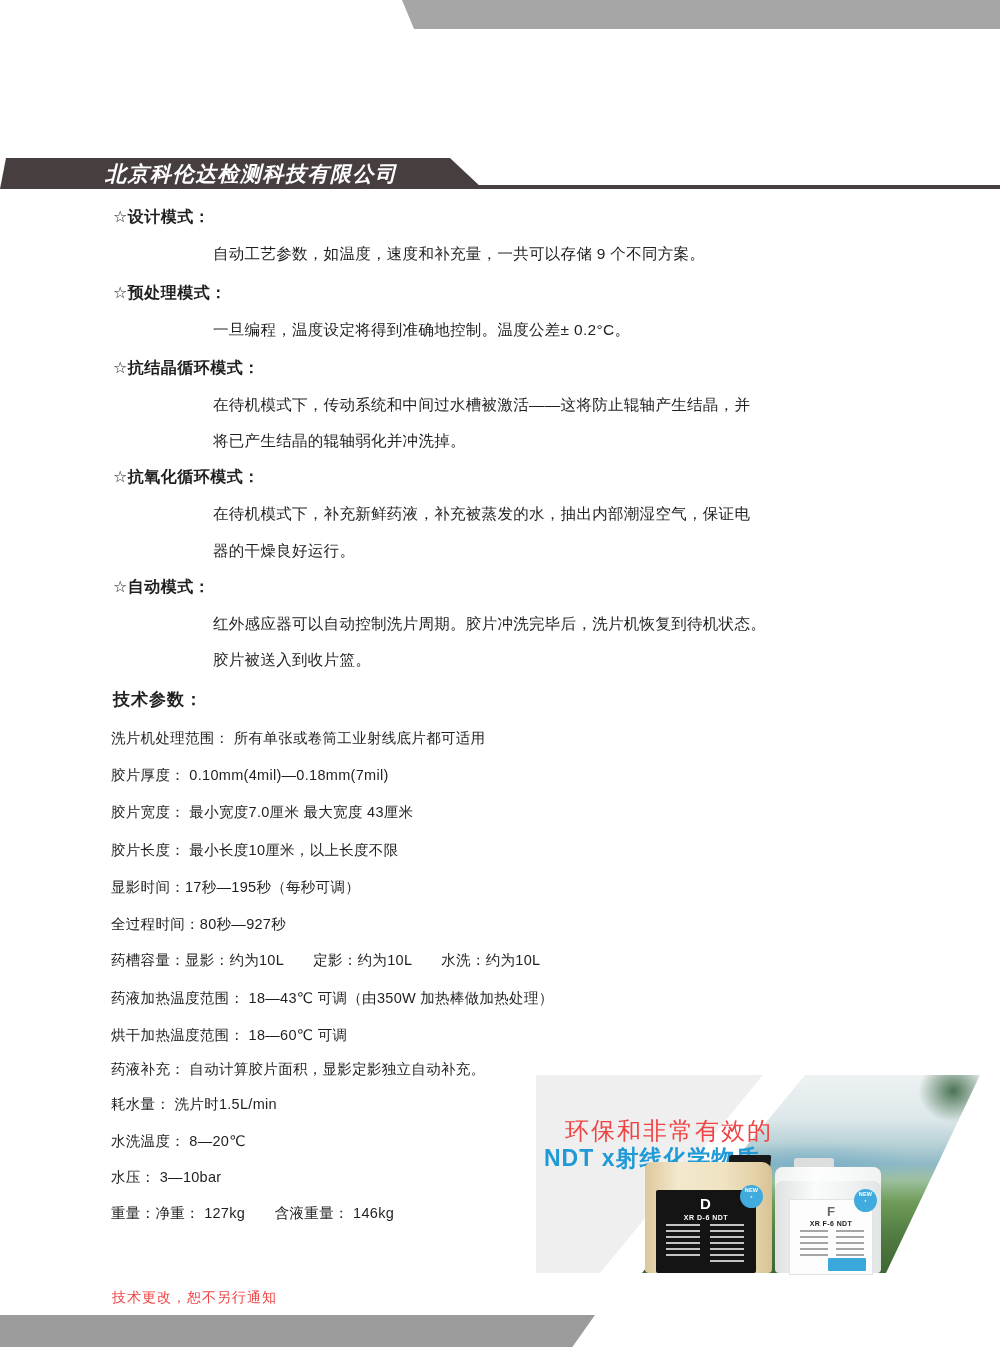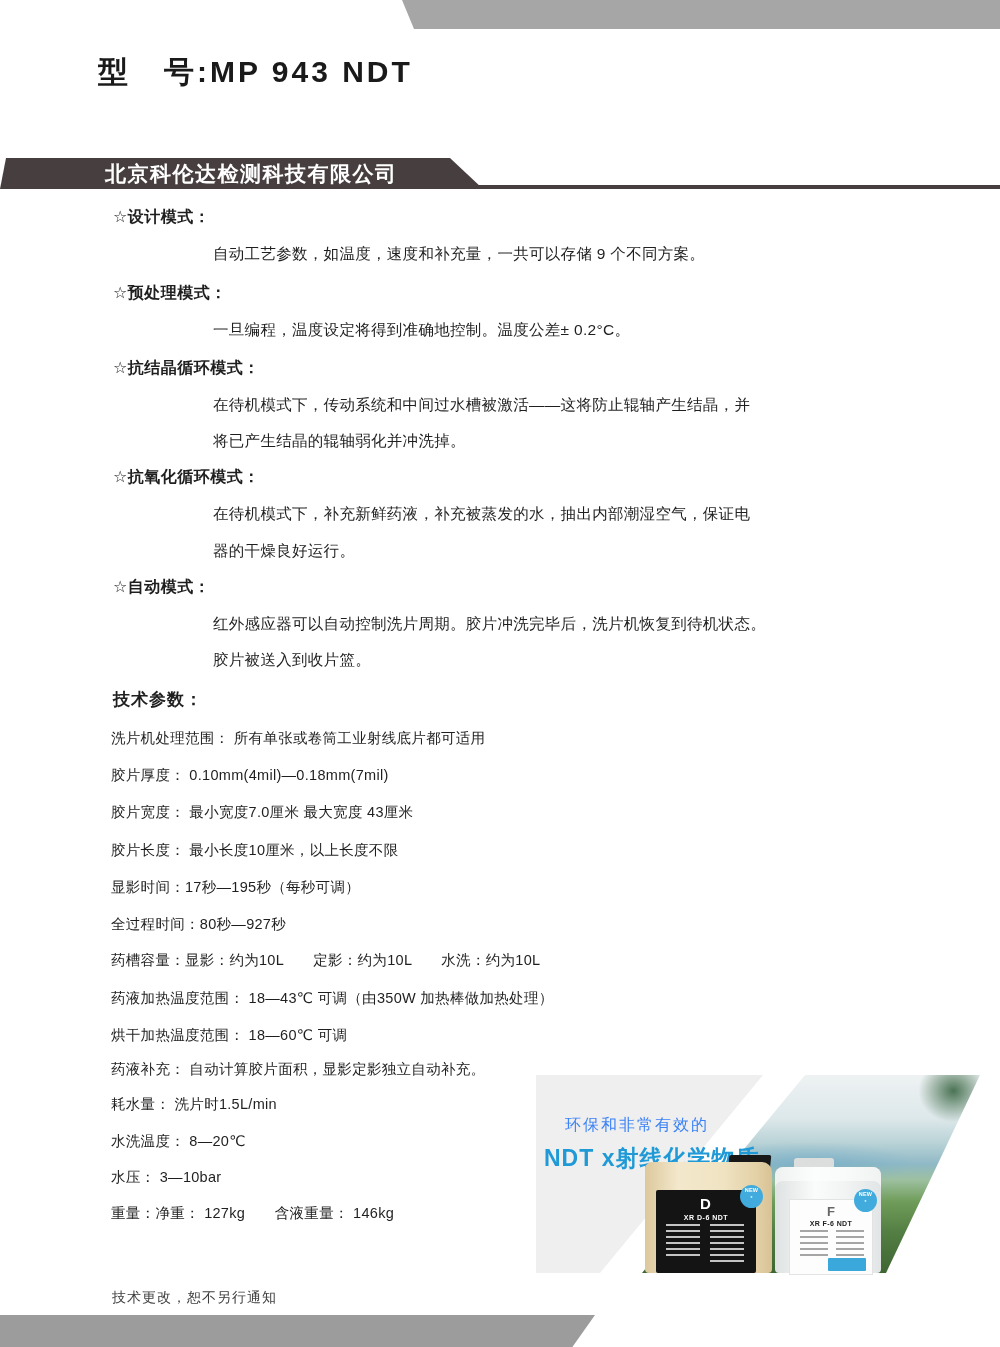--- a/index.html
+++ b/index.html
@@ -16,46 +16,46 @@
   .title-line{position:absolute;left:98px;color:#1a1a1a;font-weight:700;font-size:30px;
     letter-spacing:3px;white-space:nowrap;}
   .title-model{top:52px;}
   .title-origin{top:105px;}
 
   
   .banner-line{position:absolute;left:450px;top:185px;width:550px;height:4px;background:#463e3f;}
   .banner{position:absolute;left:0;top:158px;width:1000px;height:31px;background:#463e3f;
     clip-path:polygon(6px 0,450px 0,483px 100%,0 100%);}
   .banner span{position:absolute;left:105px;top:0;line-height:31px;color:#ffffff;
-    font-size:21px;font-weight:700;letter-spacing:1.5px;white-space:nowrap;}
+    font-size:21px;font-weight:700;letter-spacing:1.5px;white-space:nowrap;font-style:italic;}
 
   
   .ln{position:absolute;left:0;width:980px;white-space:nowrap;color:#1f1f1f;}
   .ln.h{padding-left:113px;font-size:16px;font-weight:600;letter-spacing:.5px;}
   .ln.b{padding-left:213px;font-size:15.5px;letter-spacing:.3px;}
   .ln.t{padding-left:113px;font-size:17px;font-weight:700;letter-spacing:1px;}
   .ln.s{padding-left:111px;font-size:14.5px;letter-spacing:.3px;}
 
   
-  .footer-note{position:absolute;left:112px;top:1289px;font-size:14px;color:#404040;letter-spacing:1px;}
+  .footer-note{position:absolute;left:112px;top:1289px;font-size:14px;color:#ef4444;letter-spacing:1px;}
 
   
   .promo{position:absolute;left:536px;top:1075px;width:444px;height:198px;background:#fff;}
   .promo-gray{position:absolute;left:0;top:0;width:444px;height:198px;background:#efefef;
     clip-path:polygon(0 0,227px 0,64px 100%,0 100%);}
   .promo-photo{position:absolute;left:0;top:0;width:444px;height:198px;
     clip-path:polygon(269px 0,444px 0,350px 100%,106px 100%);
     background:
       radial-gradient(50px 45px at 94% 8%, rgba(35,85,45,.8), transparent 70%),
       radial-gradient(70px 40px at 30% 88%, rgba(25,70,25,.55), transparent 72%),
       radial-gradient(90px 45px at 12% 70%, rgba(30,80,35,.5), transparent 70%),
       radial-gradient(140px 30px at 62% 45%, rgba(110,170,200,.55), transparent 75%),
       linear-gradient(180deg,#eef2f3 0%,#dde8ea 22%,#bad3d7 34%,#8fb9c6 45%,#9dc0a0 53%,#6f9c59 64%,#527d43 80%,#3e6632 100%);}
   .logo-box{position:absolute;left:269px;top:0;width:135px;height:80px;background:#ffffff;}
-  .promo-line1{position:absolute;left:29px;top:40px;font-size:16px;color:#3b82f6;letter-spacing:2px;white-space:nowrap;}
+  .promo-line1{position:absolute;left:29px;top:40px;font-size:24px;color:#ef4444;letter-spacing:2px;white-space:nowrap;}
   .promo-line2{position:absolute;left:8px;top:68px;font-size:23px;font-weight:600;color:#1f9ad6;letter-spacing:1px;white-space:nowrap;}
 
   
   .bottle{position:absolute;}
   .bottle-left{left:109px;top:87px;width:127px;height:111px;border-radius:7px 10px 4px 4px;
     background:linear-gradient(90deg,#dcc89c 0%,#f3e8cc 26%,#efe3c2 62%,#e3d0a6 88%,#d8c295 100%);}
   .cap-left{position:absolute;left:192px;top:80px;width:42px;height:26px;background:#181818;
     transform:skewX(-6deg);border-radius:2px;}
   .label-left{position:absolute;left:11px;top:28px;width:100px;height:83px;background:#141414;border-radius:2px;
     color:#fff;text-align:center;}
@@ -84,21 +84,20 @@
   .badge-right{left:318px;top:114px;}
 </style>
 </head>
 <body>
 
 <div class="page">
 
   <div class="band-top"></div>
   <div class="band-bottom"></div>
 
-  <div class="title-line title-model">型　号:MP 943 NDT</div>
 
   <div class="banner-line"></div>
   <div class="banner">
     <span>北京科伦达检测科技有限公司</span>
   </div>
 
   <div class="ln h" style="top:207px">☆设计模式：</div>
   <div class="ln b" style="top:244px">自动工艺参数，如温度，速度和补充量，一共可以存储 9 个不同方案。</div>
   <div class="ln h" style="top:283px">☆预处理模式：</div>
   <div class="ln b" style="top:320px">一旦编程，温度设定将得到准确地控制。温度公差± 0.2°C。</div>

